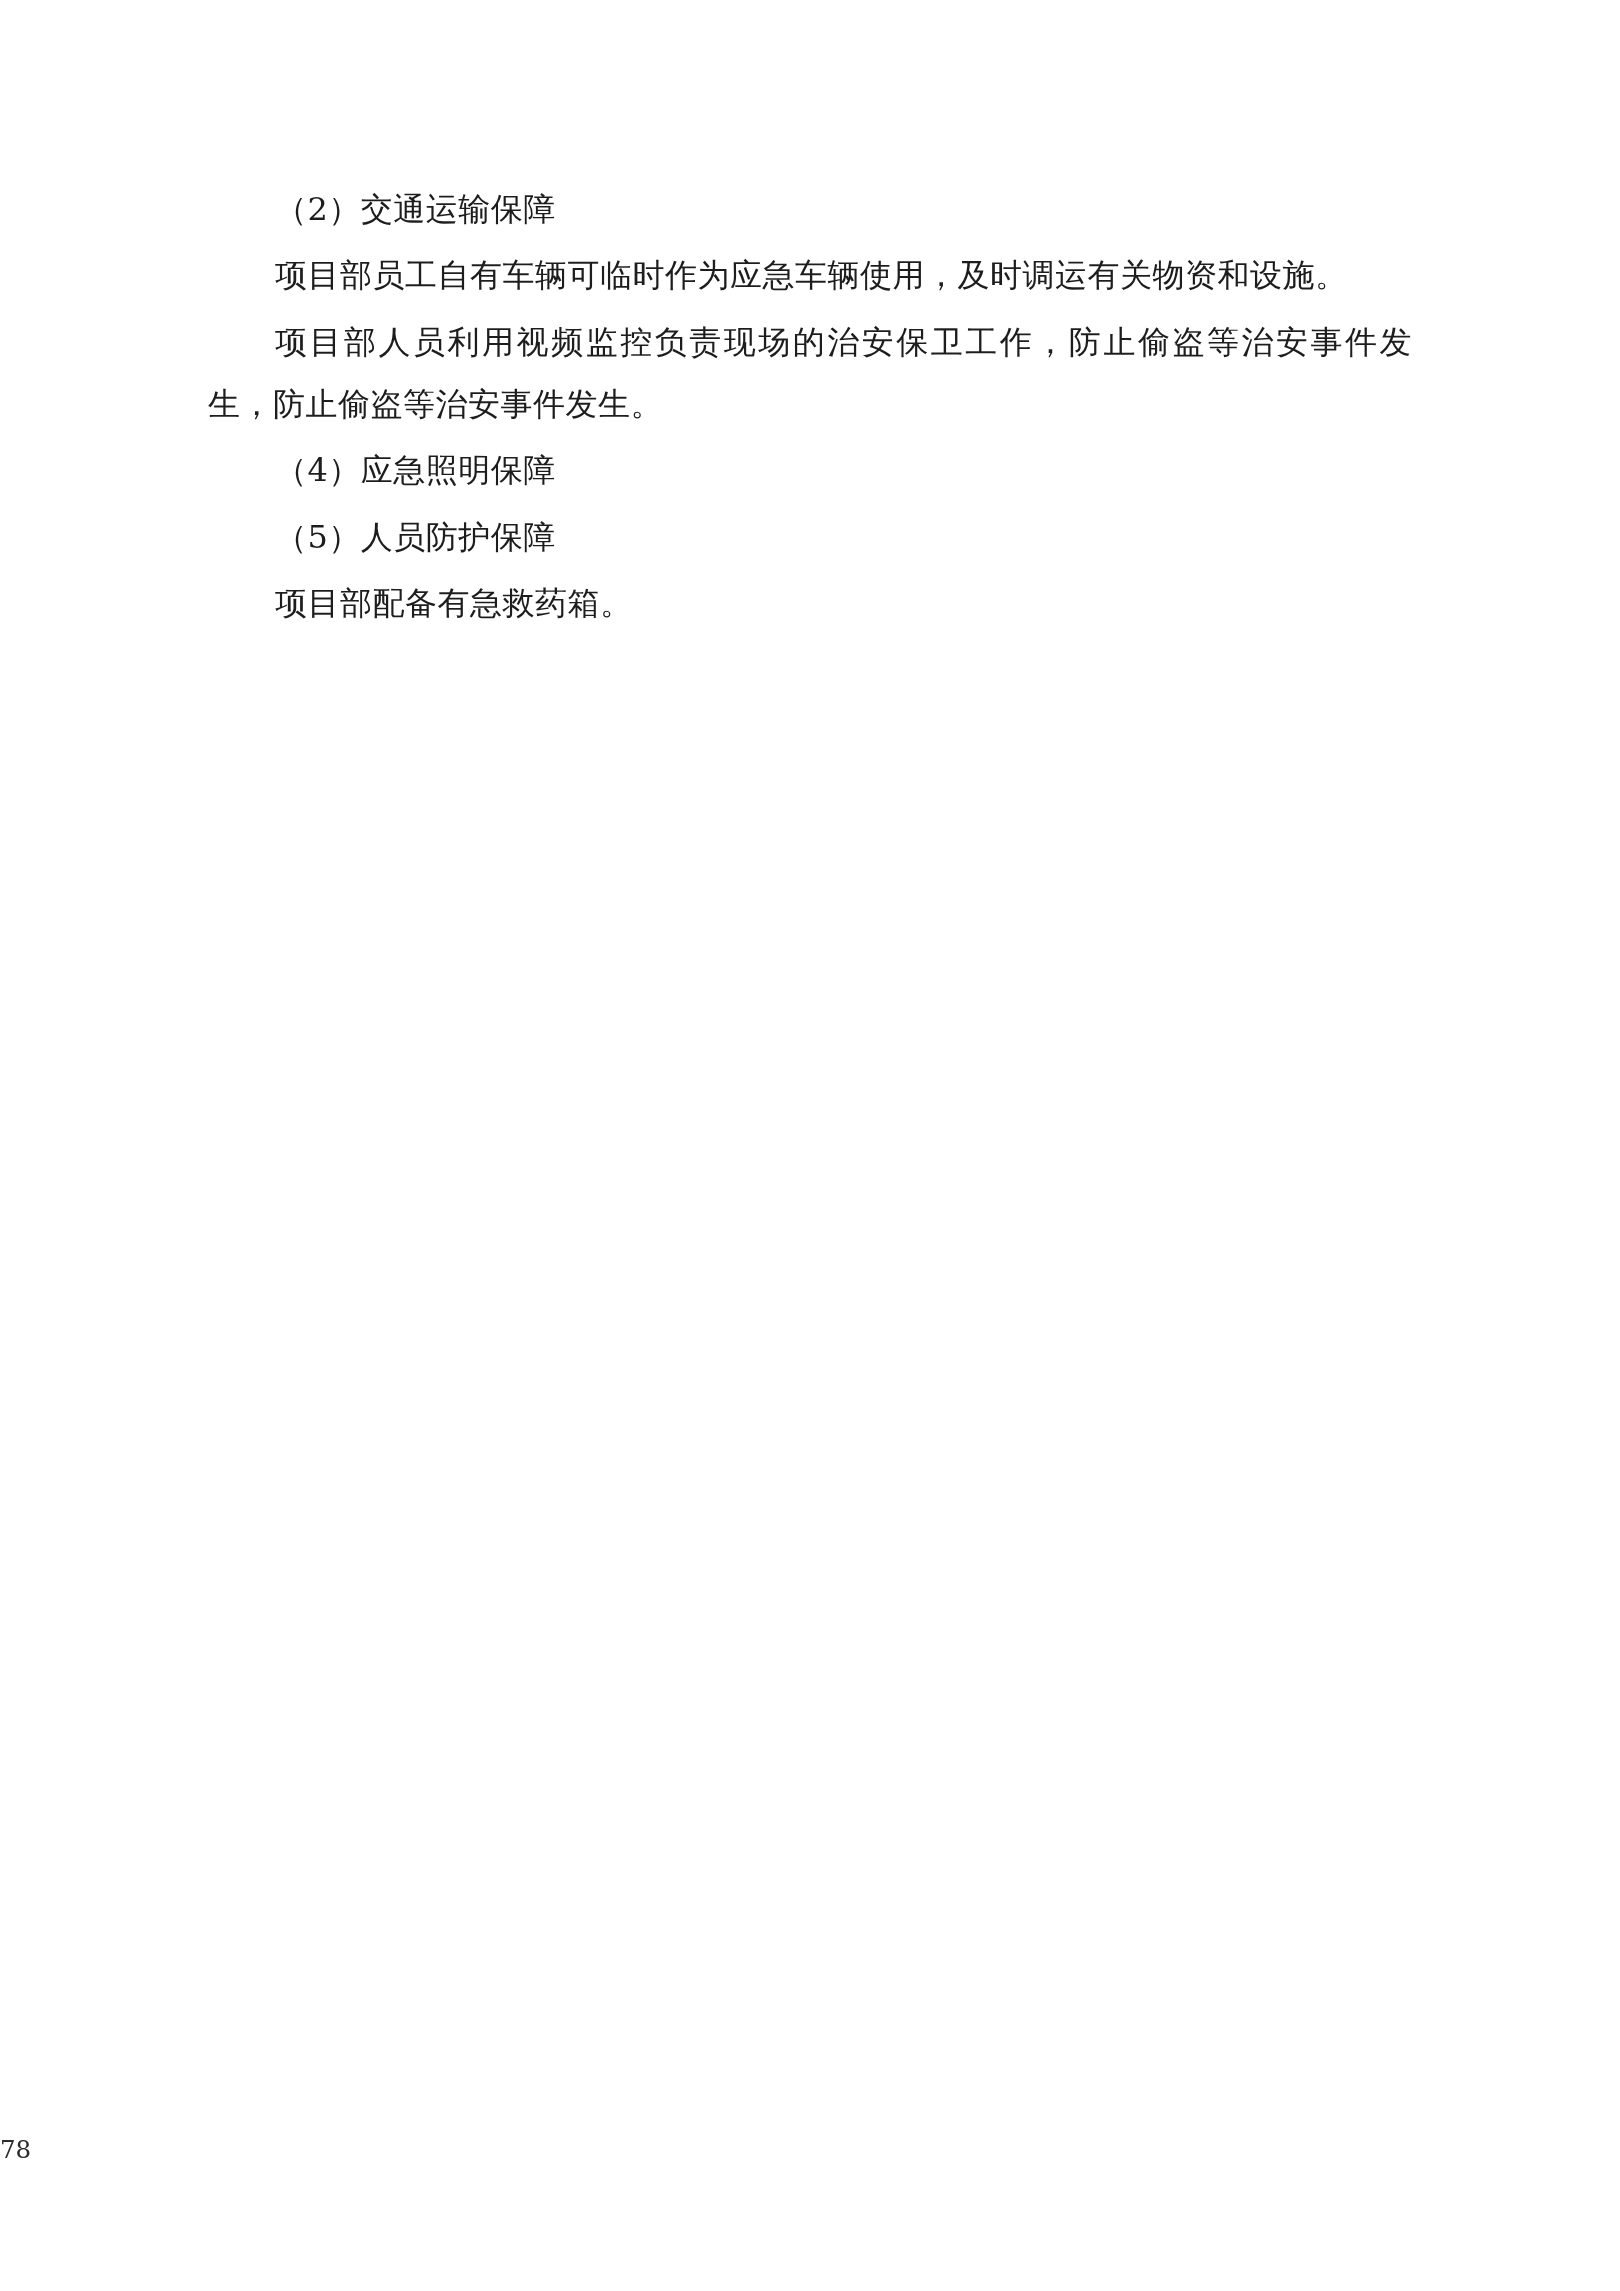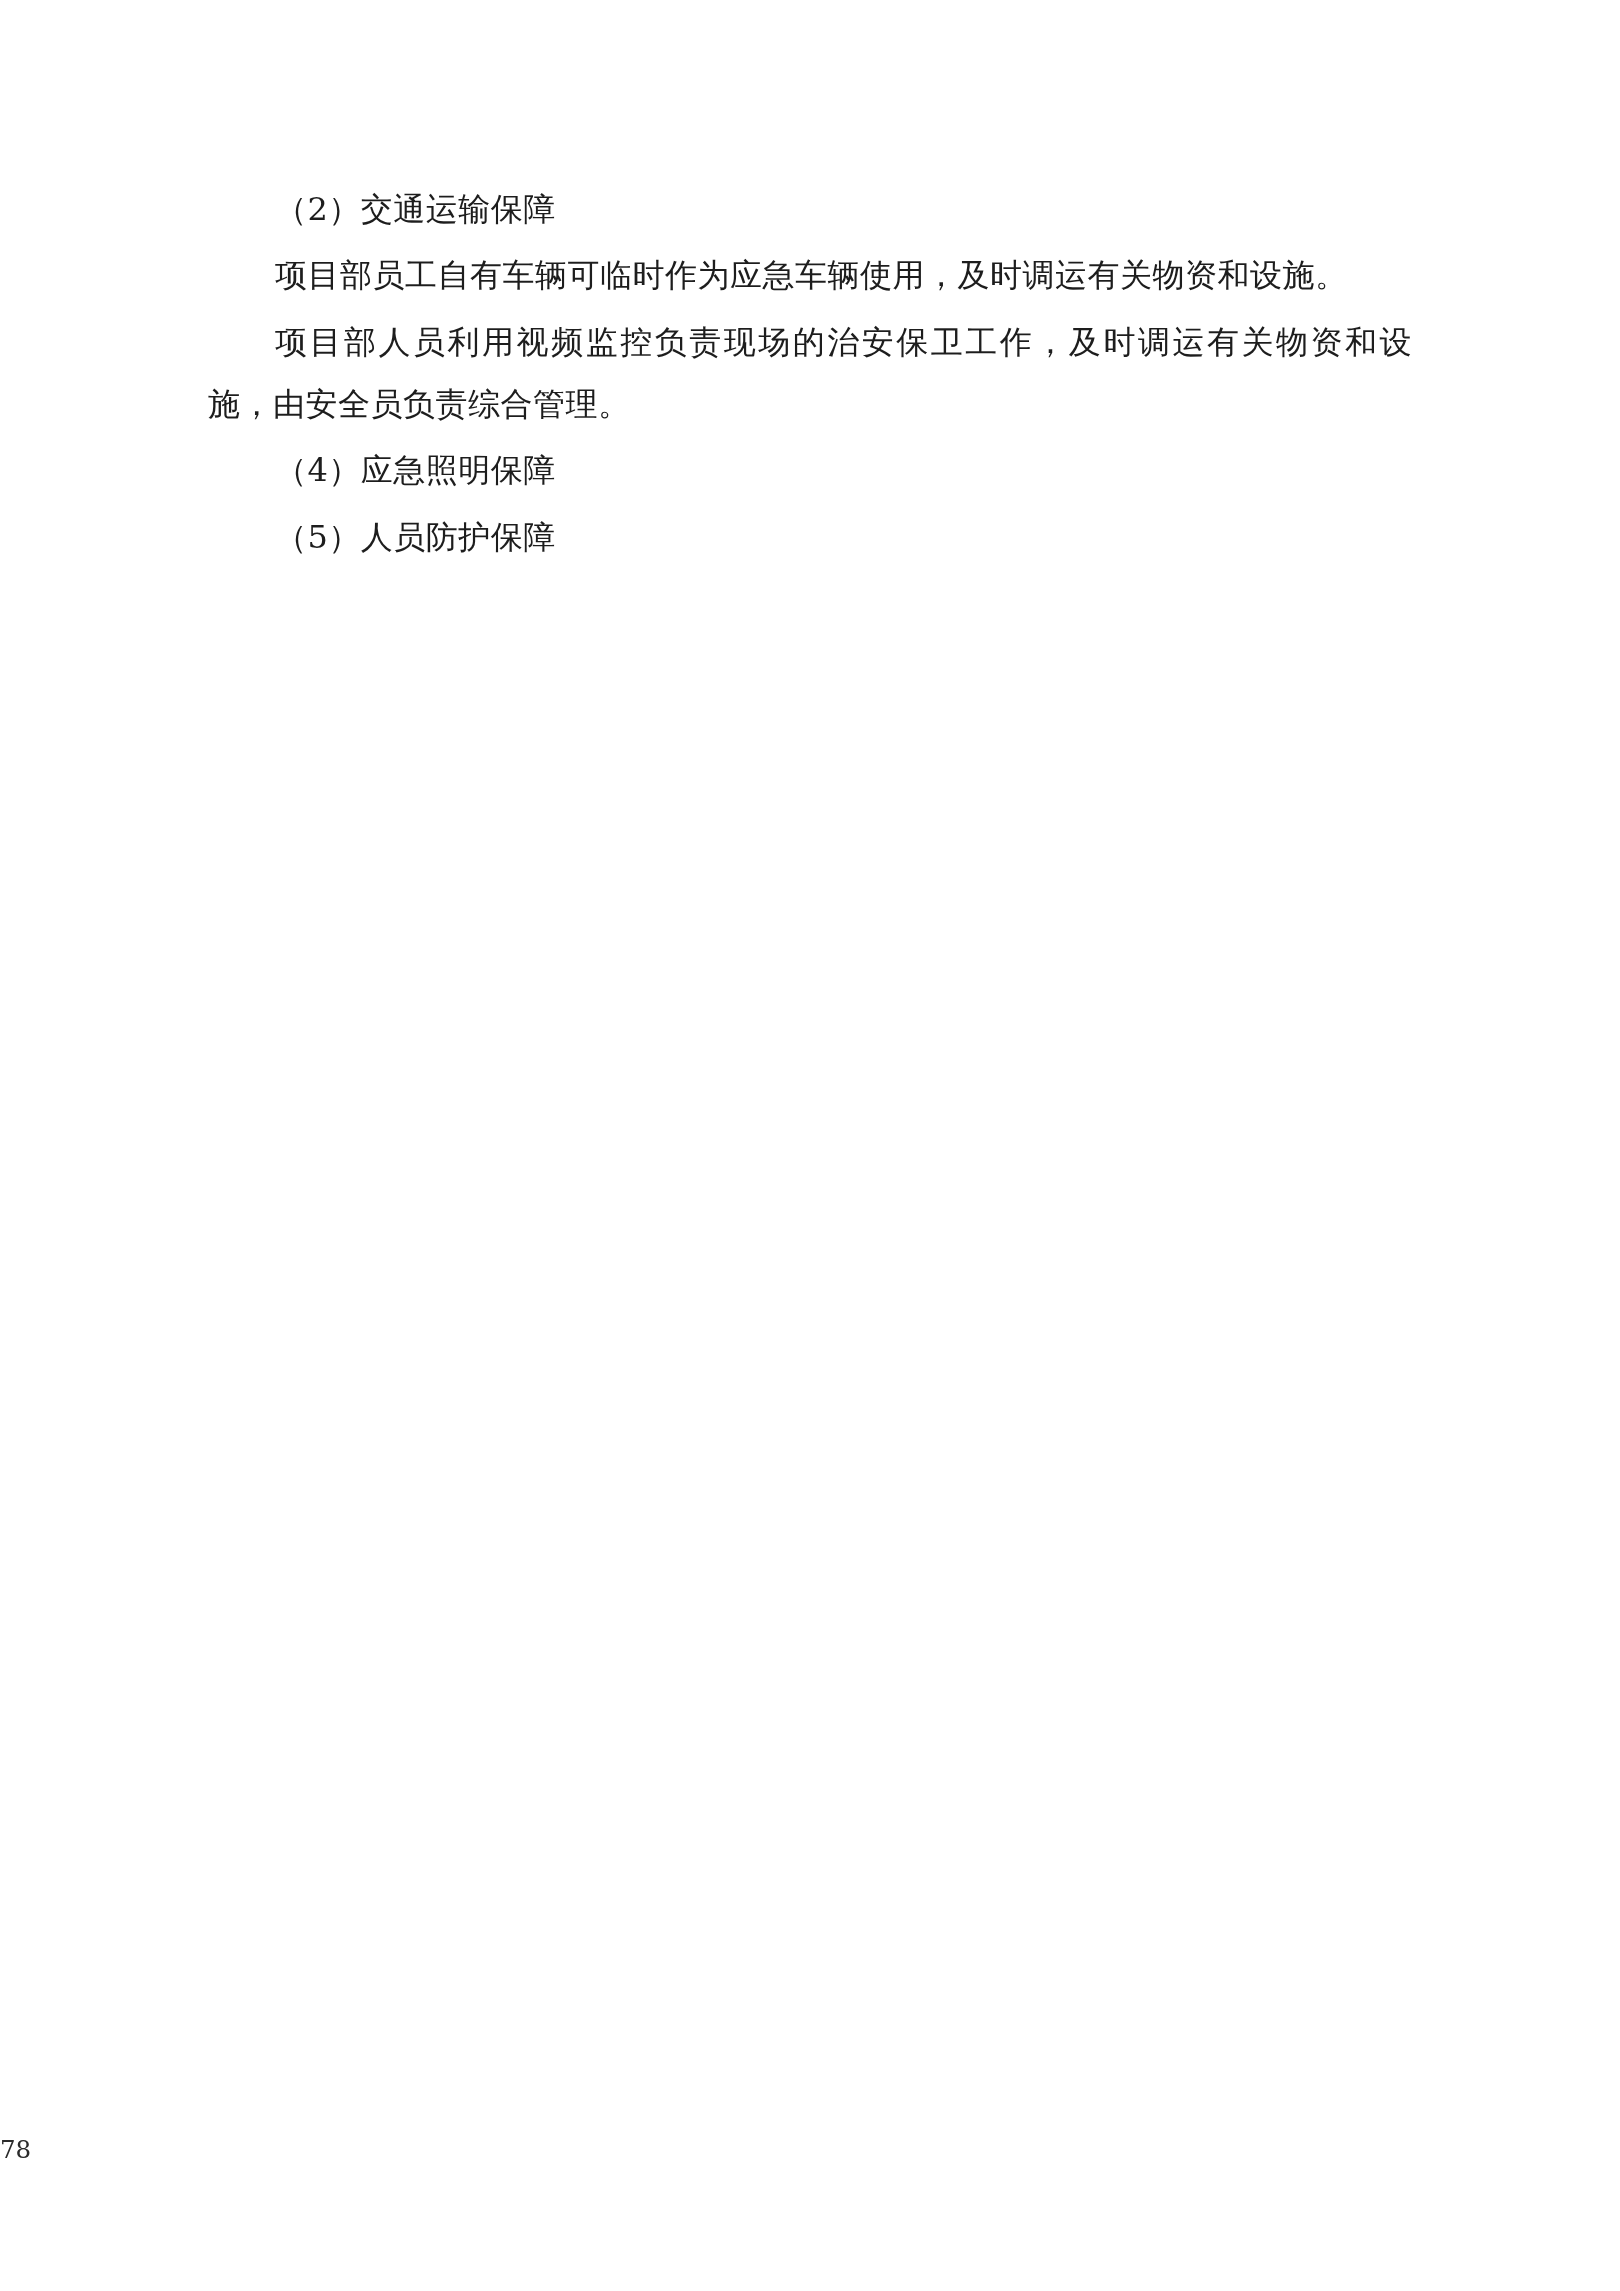--- a/index.html
+++ b/index.html
@@ -58,27 +58,28 @@
 <body>
 
 <div class="page">
   <div class="content">
 
     <p class="para heading">（2）交通运输保障</p>
 
     <p class="para indent">项目部员工自有车辆可临时作为应急车辆使用，及时调运有关物资和设施。</p>
 
 
-    <p class="para indent">项目部人员利用视频监控负责现场的治安保卫工作，及时调运有关物资和设施，由安全员负责综合管理。</p>
+    <p class="para indent">项目部人员利用视频监控负责现场的治安保卫工作，防止偷盗等治安事件发生，防止偷盗等治安事件发生。</p>
 
     <p class="para heading">（4）应急照明保障</p>
 
 
     <p class="para heading">（5）人员防护保障</p>
 
 
 
+    <p class="para indent">项目部配备有急救药箱。</p>
 
   </div>
 
   <div class="footer">78</div>
 </div>
 
 
 </body></html>

